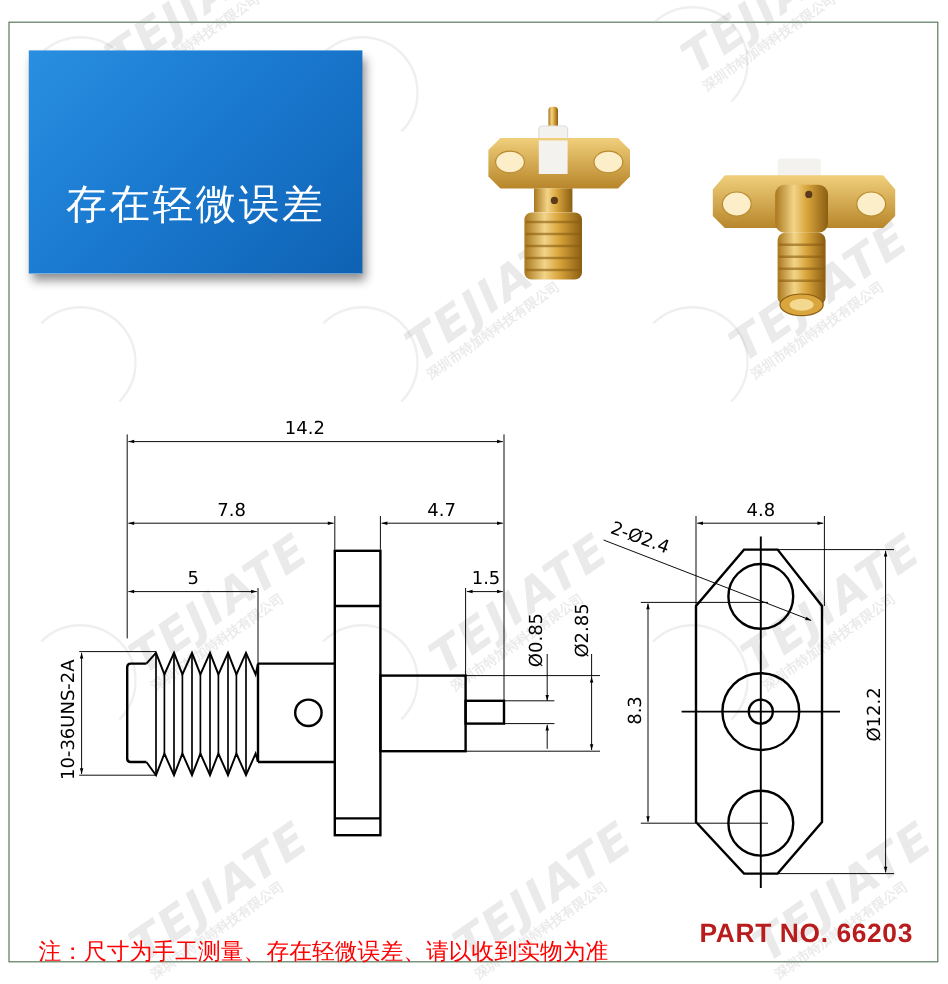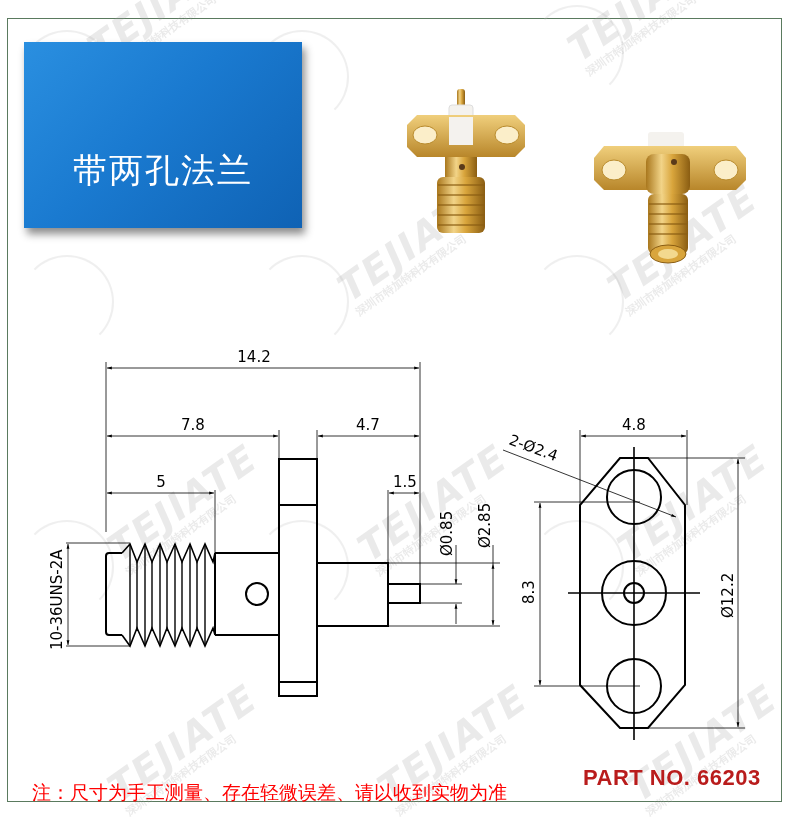--- a/index.html
+++ b/index.html
@@ -99,21 +99,21 @@
 <div class="watermark" style="left:370px;top:720px;">
   <div class="wm-logo">TEJIATE</div>
   <div class="wm-sub">深圳市特加特科技有限公司</div>
 </div>
 <div class="watermark" style="left:620px;top:720px;">
   <div class="wm-logo">TEJIATE</div>
   <div class="wm-sub">深圳市特加特科技有限公司</div>
 </div>
 
 <div class="title-card">
-  <div class="subtitle">带两孔法兰</div>
+  <div class="subtitle">存在轻微误差</div>
 </div>
 
 <svg class="photo" style="left:395px;top:85px;" width="150" height="180" viewBox="0 0 150 180">
   <defs>
     <linearGradient id="gold1" x1="0" y1="0" x2="1" y2="0">
       <stop offset="0" stop-color="#a9771d"></stop>
         <stop offset="0.35" stop-color="#f2d488"></stop>
       <stop offset="0.6" stop-color="#d9a53c"></stop>
         <stop offset="1" stop-color="#8a5d12"></stop>
     </linearGradient>

